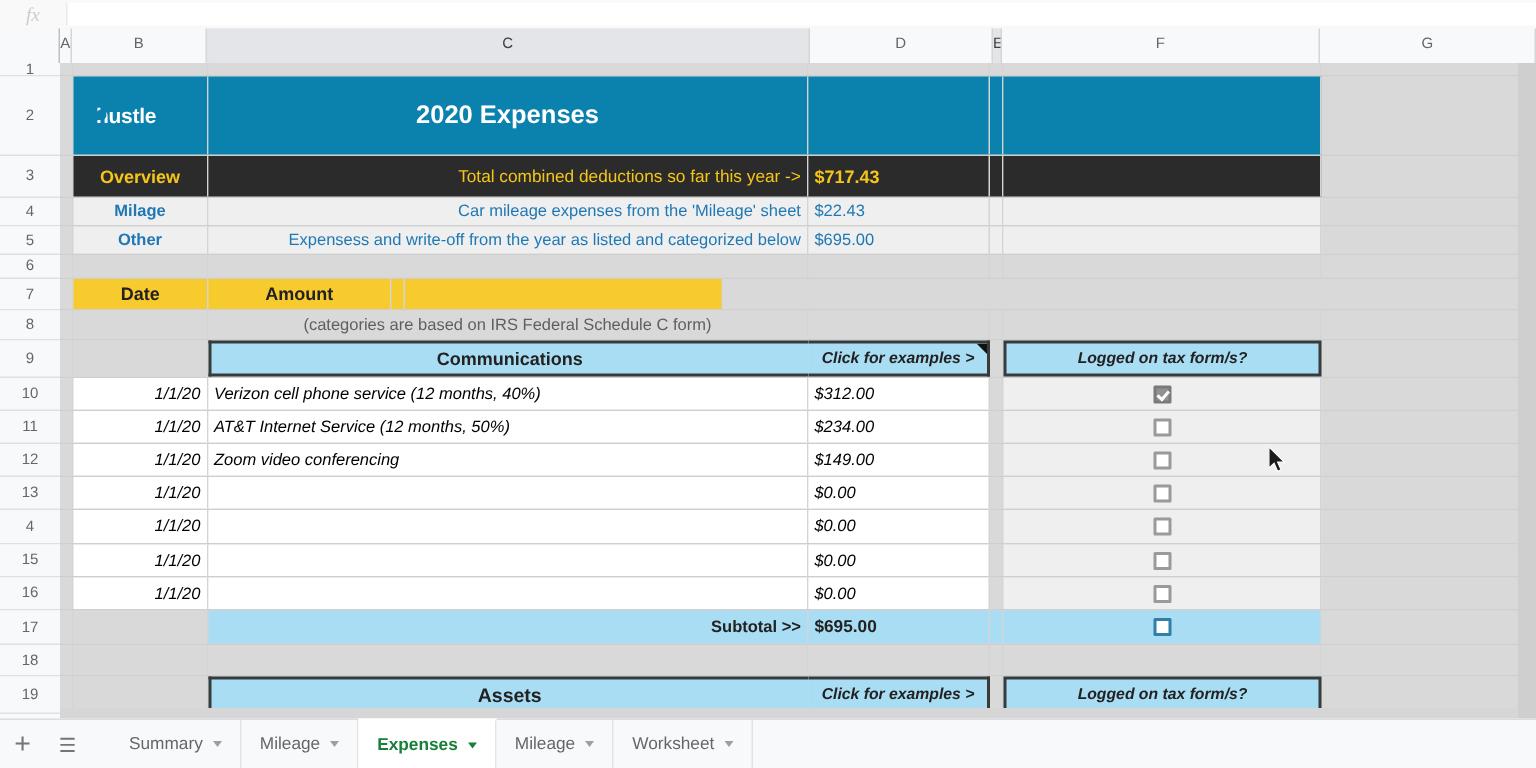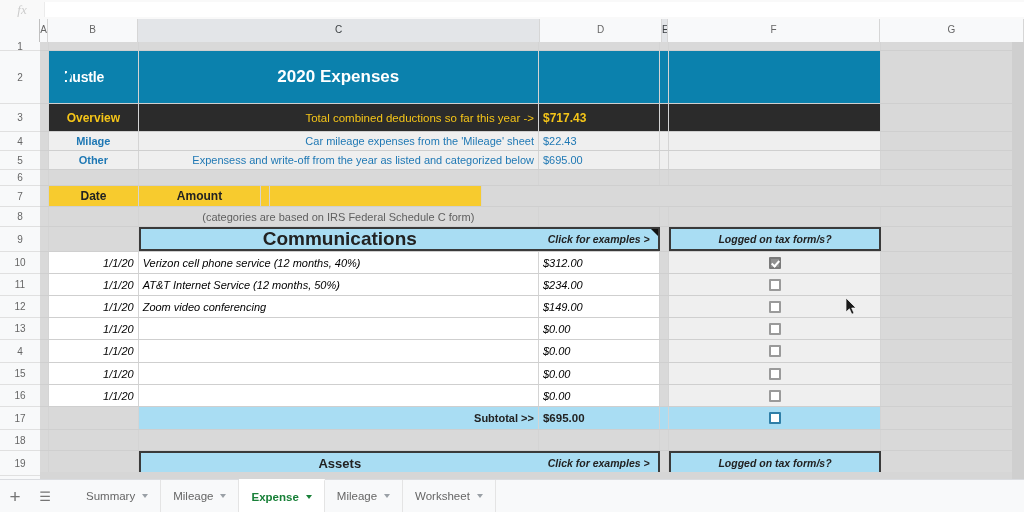--- a/index.html
+++ b/index.html
@@ -384,21 +384,21 @@
       <div class="cell wD bg-gray"></div>
       <div class="cell wE bg-gray"></div>
       <div class="cell wF bg-gray"></div>
       <div class="cell wG bg-gray noborder"></div>
     </div>
 
     <div class="row" style="height:25px">
       <div class="cell wA bg-gray"></div>
       <div class="cell wB bg-gray"></div>
       <div class="cell wC catcell left-cat ctr">
-        <span class="bold c-dark" style="font-size:19px">Communications</span>
+        <span class="bold c-dark" style="font-size:12px">Communications</span>
       </div>
       <div class="cell wD catcell mid-cat ctr">
         <span class="bold ital c-dark" style="font-size:10.5px">Click for examples &gt;</span>
         <span class="note-tri"></span>
       </div>
       <div class="cell wE bg-gray"></div>
       <div class="cell wF catcell ctr">
         <span class="bold ital c-dark" style="font-size:10.5px">Logged on tax form/s?</span>
       </div>
       <div class="cell wG bg-gray noborder"></div>
@@ -587,21 +587,21 @@
     <div class="sb-gap"></div>
     <div class="tab">
       <span>Summary</span>
       <span class="caret"></span>
     </div>
     <div class="tab">
       <span>Mileage</span>
       <span class="caret"></span>
     </div>
     <div class="tab active">
-      <span>Expense</span>
+      <span>Expenses</span>
       <span class="caret"></span>
     </div>
     <div class="tab">
       <span>Mileage</span>
       <span class="caret"></span>
     </div>
     <div class="tab">
       <span>Worksheet</span>
       <span class="caret"></span>
     </div>

